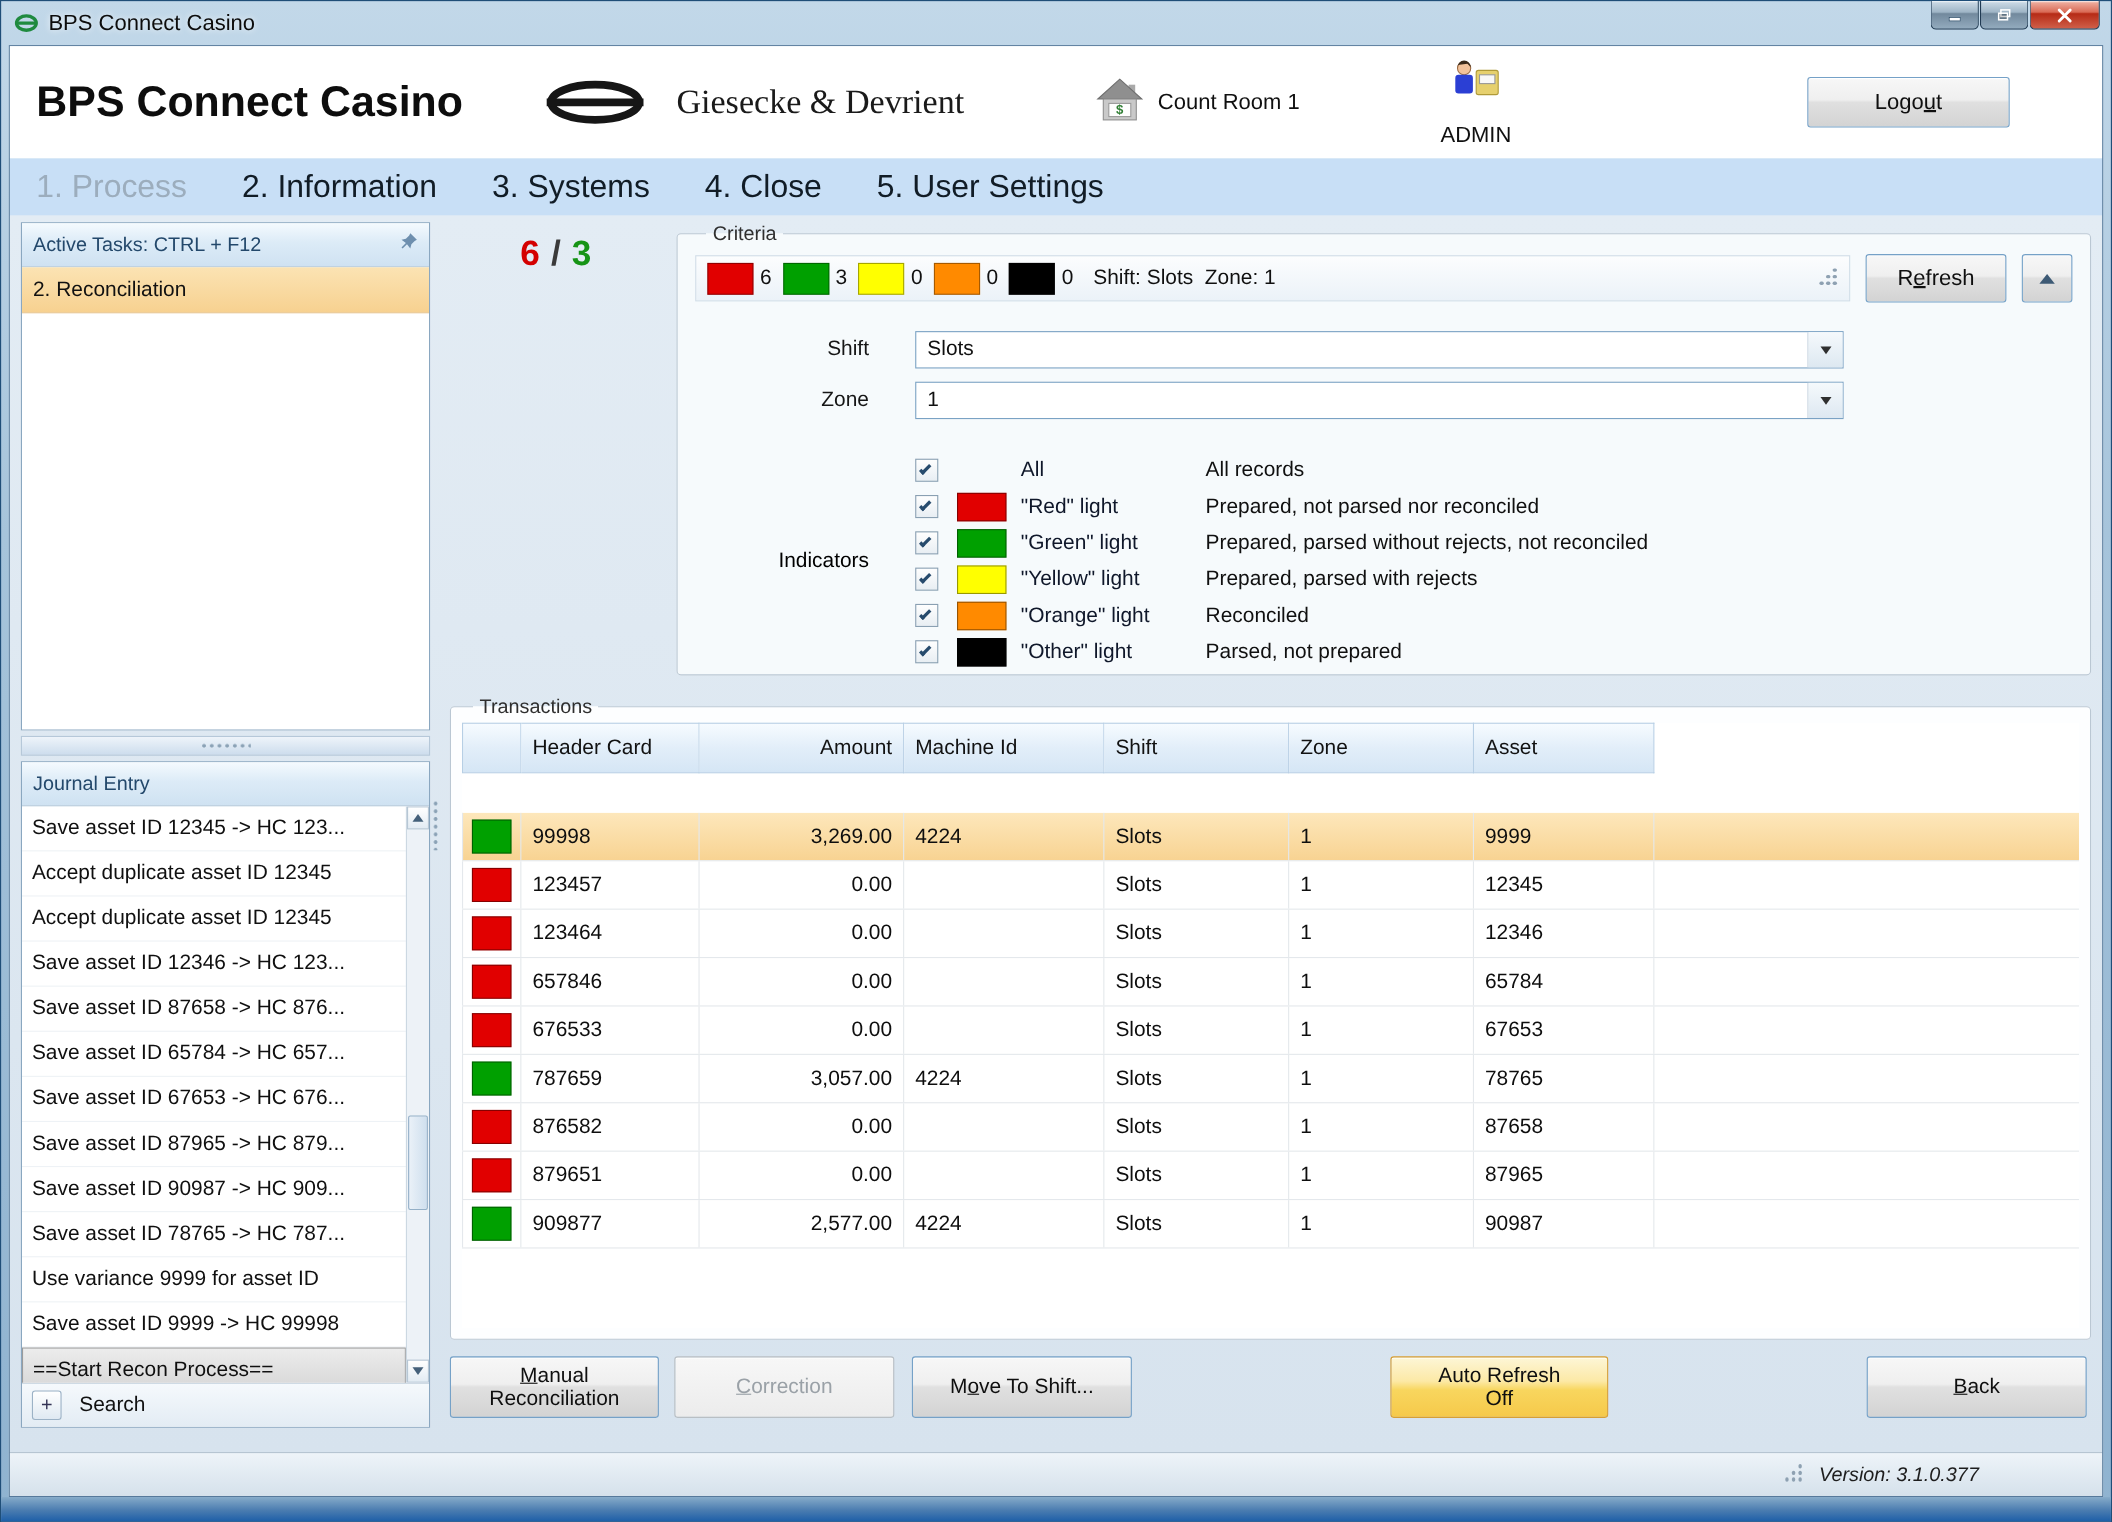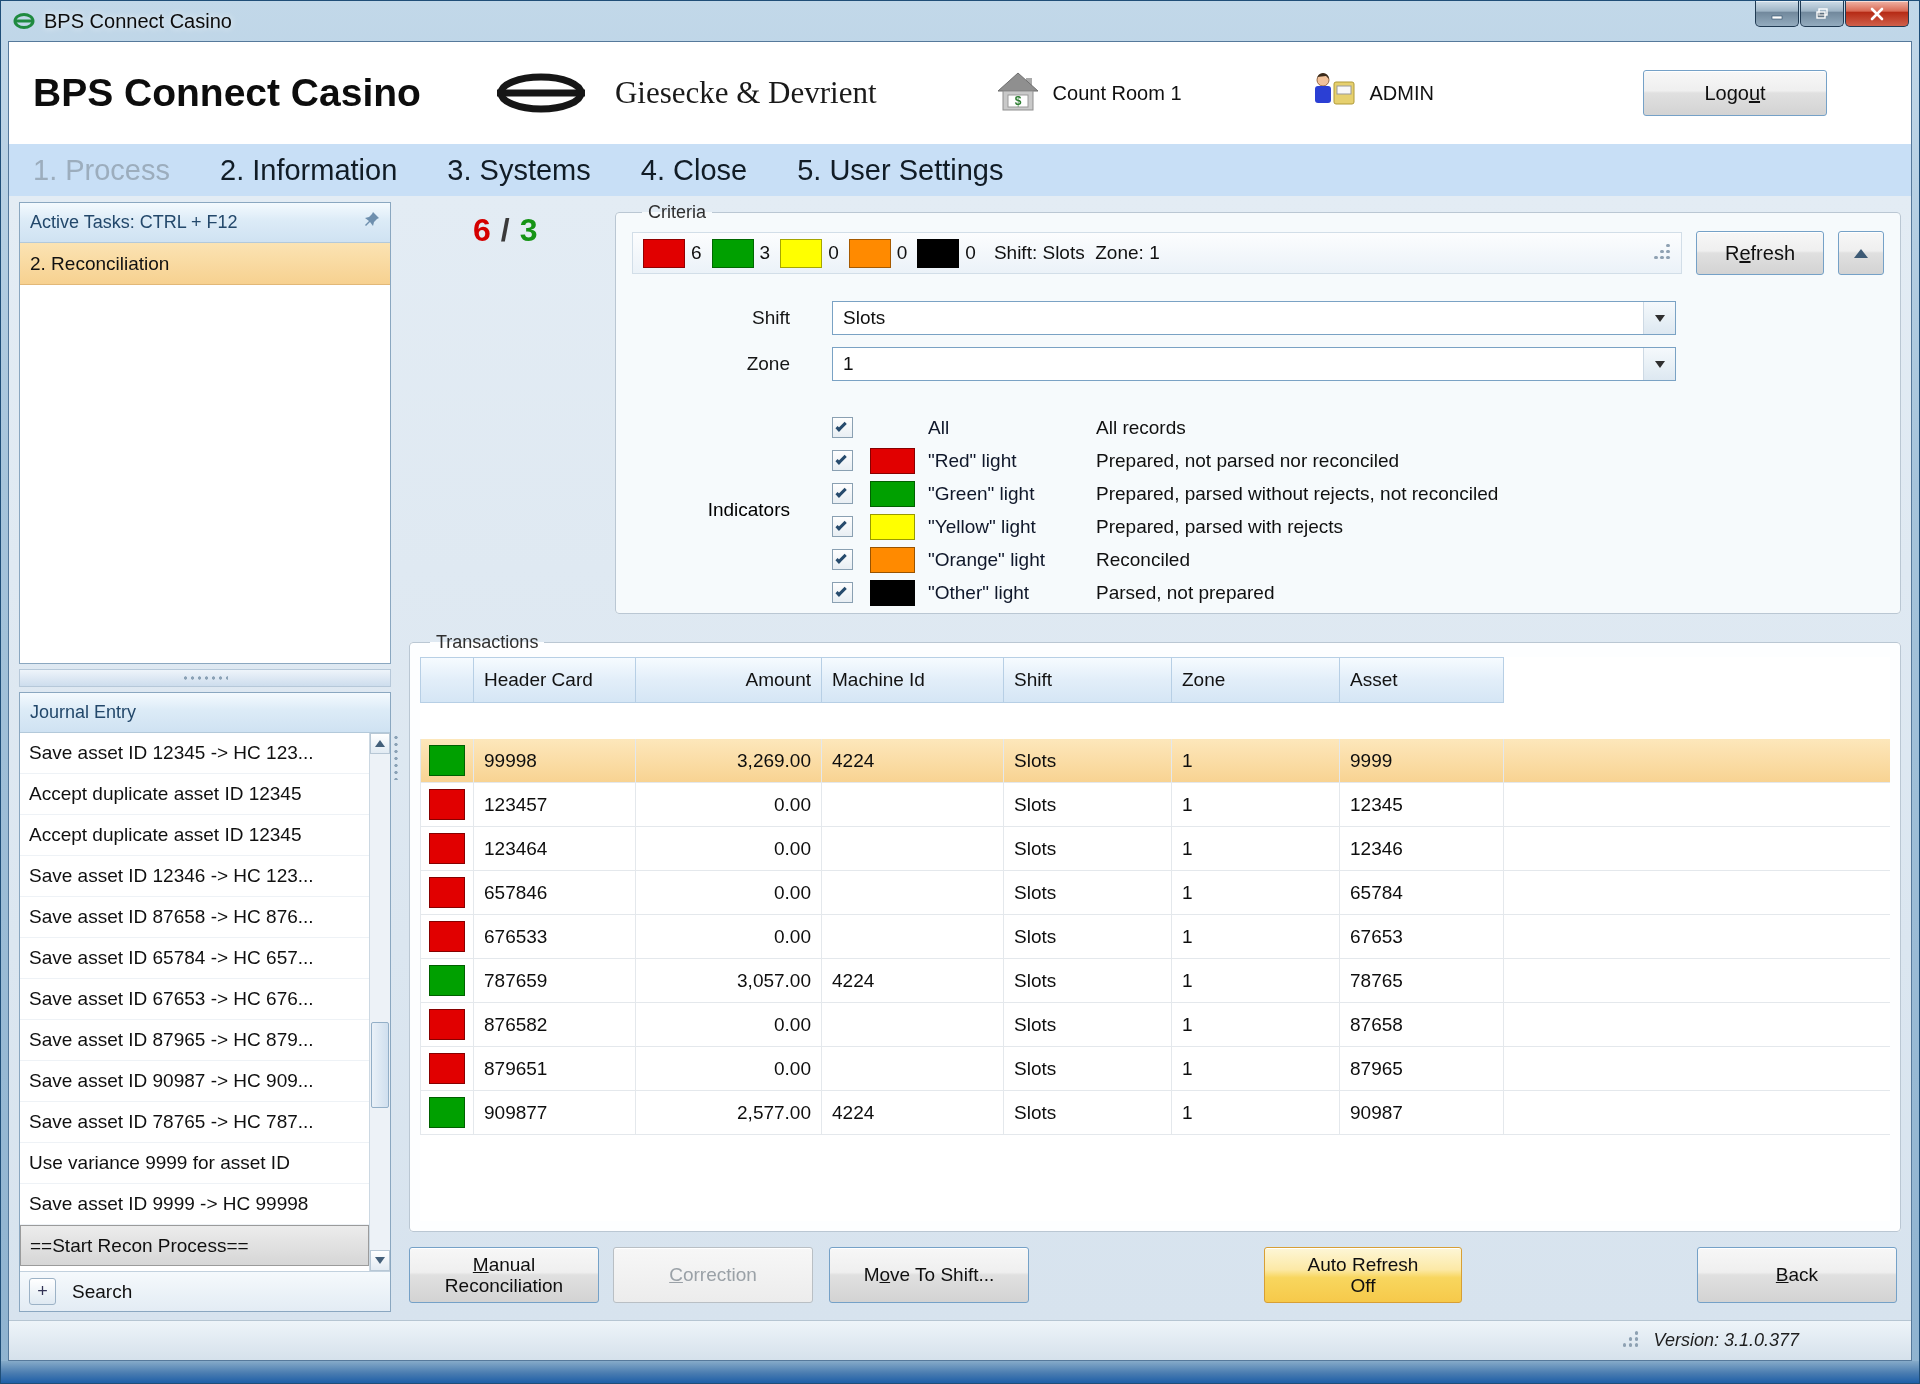--- a/index.html
+++ b/index.html
@@ -28,39 +28,39 @@
     display:flex; flex-direction:column; min-height:0; }
   .frame-bottom { flex:0 0 22px; background:linear-gradient(180deg,#86abc9 0%,#4a7cb0 55%,#1e5fa8 100%); }
 
   
   .header { flex:0 0 102px; background:#fff; display:flex; align-items:center; padding:0 24px; }
   .app-title { font-size:39px; font-weight:700; color:#0d0d0d; white-space:nowrap; }
   .brand-logo { margin-left:72px; display:flex; }
   .brand-name { font-family:"Liberation Serif", serif; font-size:31px; margin-left:26px; color:#1a1a1a; white-space:nowrap; }
   .hgroup { display:flex; align-items:center; gap:12px; font-size:20px; color:#101010; }
   .room { margin-left:118px; }
-  .user { margin-left:128px; }
+  .user { margin-left:128px;flex-direction:column; }
 
   
   .btn { border:1px solid #75a1c7; border-radius:3px;
     background:linear-gradient(180deg,#f7f7f7 0%,#efefef 45%,#e0e0e0 50%,#d3d3d3 100%);
     box-shadow:inset 0 1px 0 #fff; font-size:19px; color:#0f0f0f;
     display:flex; align-items:center; justify-content:center; cursor:default; }
   .key { text-decoration:underline; }
   .two-line { flex-direction:column; line-height:1.12; }
   .logout { margin-left:auto; margin-right:60px; width:184px; height:46px; font-size:20px; }
 
   
   .navbar { flex:0 0 52px; background:#c8dff6; display:flex; align-items:center; gap:50px; padding:0 24px;
     font-size:29px; color:#111c26; }
   .nav-item { white-space:nowrap; }
   .nav-item.disabled { color:#9cadbd; }
 
   
-  .workspace { flex:1 1 auto; display:flex; padding:6px 8px 8px 10px; min-height:0;
+  .workspace { flex:1 1 auto; display:flex; padding:6px 8px 22px 10px; min-height:0;
     background:linear-gradient(180deg,#e3ecf4,#d7e3ee); }
 
   
   .sidebar { flex:0 0 372px; display:flex; flex-direction:column; min-height:0; }
   .panel { border:1px solid #8aa7c0; background:#fff; }
   .tasks-panel { flex:0 0 462px; display:flex; flex-direction:column; }
   .panel-header { flex:0 0 40px; background:linear-gradient(180deg,#f4fafe 0%,#dcebf7 45%,#cfe2f2 100%);
     border-bottom:1px solid #b3c9da; display:flex; align-items:center; justify-content:space-between;
     padding:0 10px; font-size:18px; color:#23486b; }
   .task-item { flex:0 0 42px; display:flex; align-items:center; padding:0 10px; font-size:19px; color:#111; }

